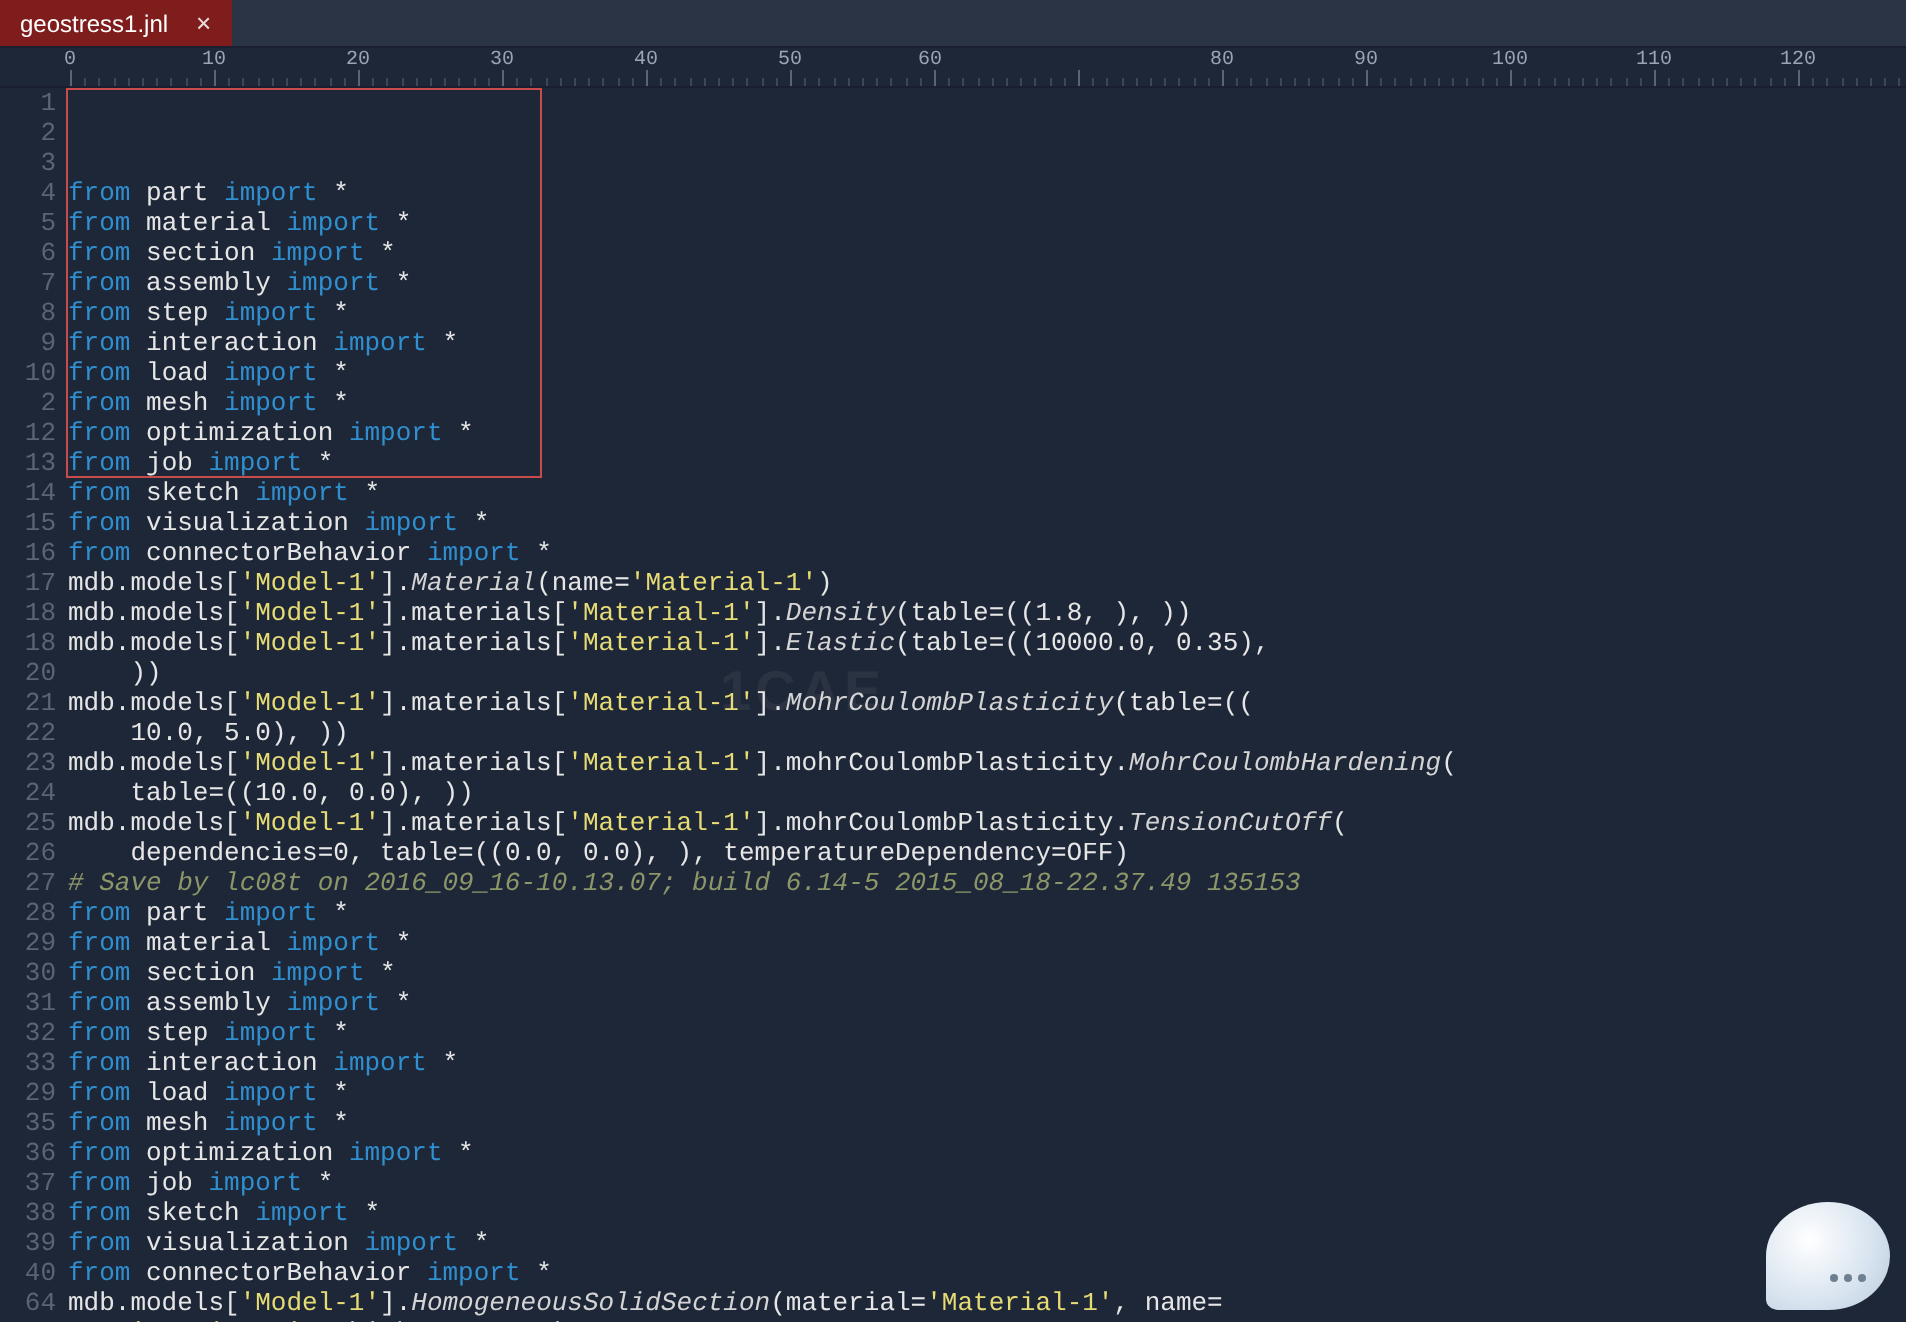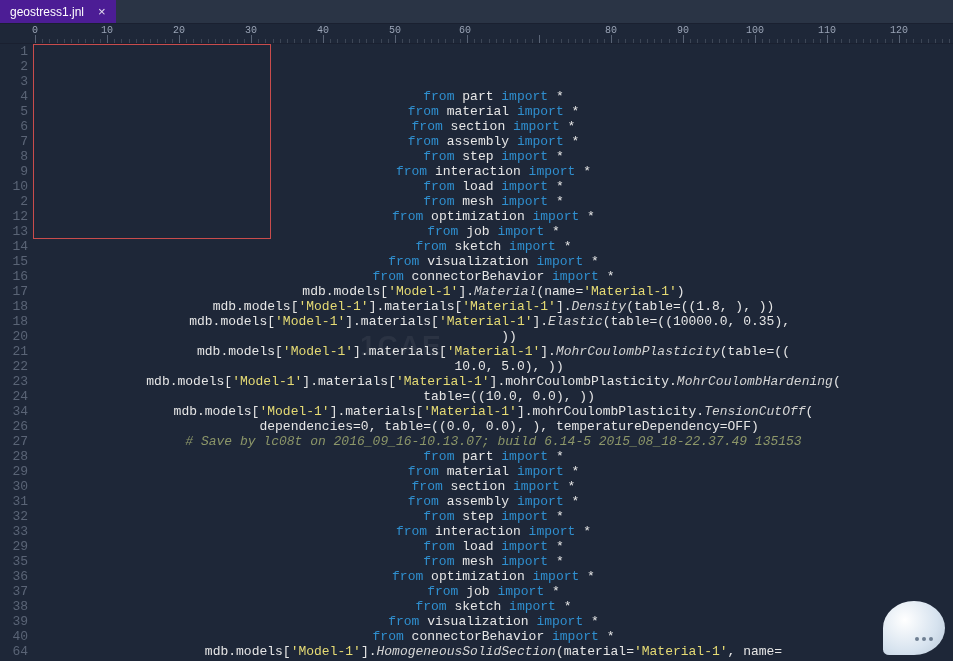--- a/index.html
+++ b/index.html
@@ -14,21 +14,21 @@
   position: relative;
 }
 .tab-bar {
   background: #2a3445;
   height: 24px;
   display: flex;
   align-items: stretch;
   border-bottom: 1px solid #1a2030;
 }
 .tab {
-  background: #4c1d95;
+  background: #7f1d1d;
   color: #ffffff;
   padding: 3px 10px;
   display: flex;
   align-items: center;
   gap: 14px;
   font-size: 12px;
   font-family: "Segoe UI", sans-serif;
 }
 .tab .close-x {
   font-size: 13px;
@@ -78,21 +78,20 @@
   padding-right: 6px;
   color: #5a6476;
   user-select: none;
   background: #1e2738;
 }
 .gutter div { height: 15px; }
 .code {
   flex: 1;
   white-space: pre;
   position: relative;
-  text-align: center;
 }
 .code-line { height: 15px; }
 .kw { color: #2f8fcf; }
 .fn { font-style: italic; }
 .com { color: #8c9669; font-style: italic;}
 .str { color: #e6db74; }
 .txt { color: #e6e6e6; }
 .num-lit { color: #e6e6e6; }
 .highlight-box {
   position: absolute;
@@ -326,21 +325,21 @@
       <div>15</div>
       <div>16</div>
       <div>17</div>
       <div>18</div>
       <div>18</div>
       <div>20</div>
       <div>21</div>
       <div>22</div>
       <div>23</div>
       <div>24</div>
-      <div>34</div>
+      <div>25</div>
       <div>26</div>
       <div>27</div>
       <div>28</div>
       <div>29</div>
       <div>30</div>
       <div>31</div>
       <div>32</div>
       <div>33</div>
       <div>29</div>
       <div>35</div>

